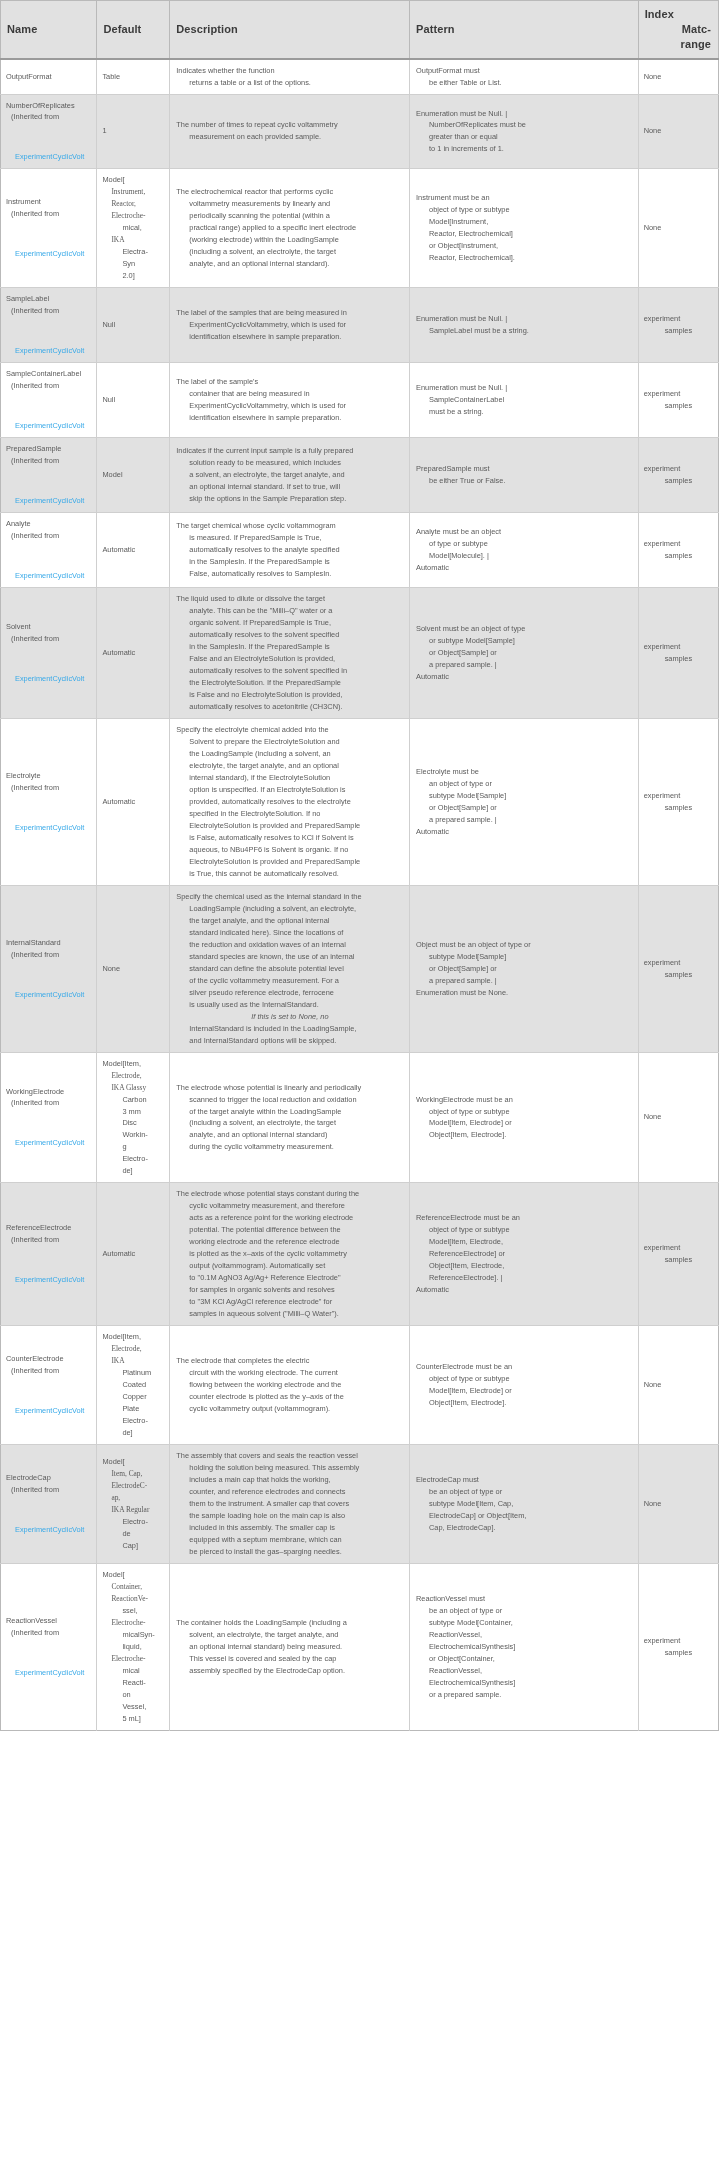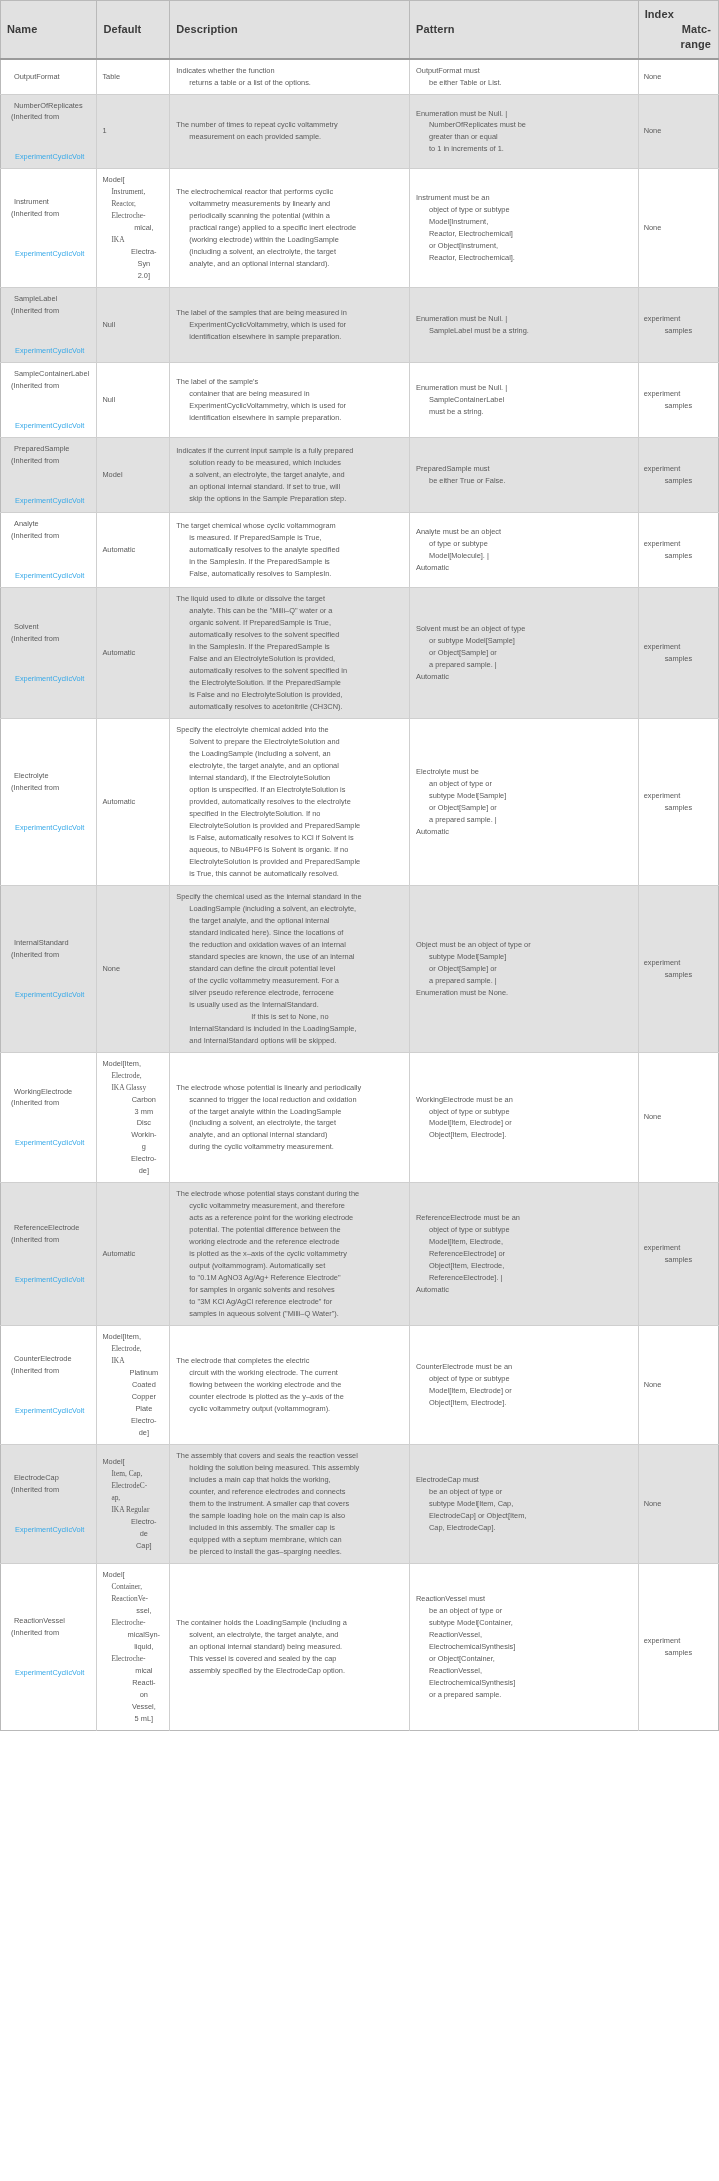--- a/index.html
+++ b/index.html
@@ -59,45 +59,45 @@
     overflow-wrap: break-word;
   }
   tbody td:last-child { border-right: none; }
   tbody tr.alt td { background: #e1e1e1; }
   tbody tr:last-child td { border-bottom: none; }
 
   .cell-name {
     overflow: hidden;
     white-space: nowrap;
   }
-  .cell-name .nm { display: block; margin-left: 8px; }
+  .cell-name .nm { display: block; }
   .cell-name .inh {
     display: block;
     padding-left: 5px;
   }
   .cell-name .inh-link {
     display: block;
     padding-left: 9px;
     color: #38a9e8;
     margin-top: 28px;
   }
   .cell-default { text-align: left; }
   .cell-default .dl {
     display: block;
     white-space: nowrap;
   }
   .cell-default .i1 { padding-left: 9px; font-family: Liberation Serif, serif; }
-  .cell-default .i2 { padding-left: 20px; text-align: center; }
+  .cell-default .i2 { padding-left: 20px; }
 
   .cell-desc .ln, .cell-pattern .ln {
     display: block;
     white-space: nowrap;
   }
   .cell-desc .ln.ind, .cell-pattern .ln.ind { padding-left: 13px; }
-  .cell-desc .ln.ind2 { padding-left: 75px; }
+  .cell-desc .ln.ind2 { padding-left: 75px; font-style: italic; }
   .cell-desc { padding-left: 6px; }
   .cell-pattern { padding-left: 6px; }
 
   .cell-index { text-align: left; }
   .cell-index .il { display: block; white-space: nowrap; }
   .cell-index .il.r { padding-left: 8px; margin-left: 13px; }
 </style>
 </head>
 <body>
 
@@ -382,21 +382,21 @@
         <td class="cell-default">
           <span class="dl">None</span>
         </td>
         <td class="cell-desc">
           <span class="ln">Specify the chemical used as the internal standard in the</span>
           <span class="ln ind">LoadingSample (including a solvent, an electrolyte,</span>
           <span class="ln ind">the target analyte, and the optional internal</span>
           <span class="ln ind">standard indicated here). Since the locations of</span>
           <span class="ln ind">the reduction and oxidation waves of an internal</span>
           <span class="ln ind">standard species are known, the use of an internal</span>
-          <span class="ln ind">standard can define the circuit potential level</span>
+          <span class="ln ind">standard can define the absolute potential level</span>
           <span class="ln ind">of the cyclic voltammetry measurement. For a</span>
           <span class="ln ind">silver pseudo reference electrode, ferrocene</span>
           <span class="ln ind">is usually used as the InternalStandard.</span>
           <span class="ln ind2">If this is set to None, no</span>
           <span class="ln ind">InternalStandard is included in the LoadingSample,</span>
           <span class="ln ind">and InternalStandard options will be skipped.</span>
         </td>
         <td class="cell-pattern">
           <span class="ln">Object must be an object of type or</span>
           <span class="ln ind">subtype Model[Sample]</span>

